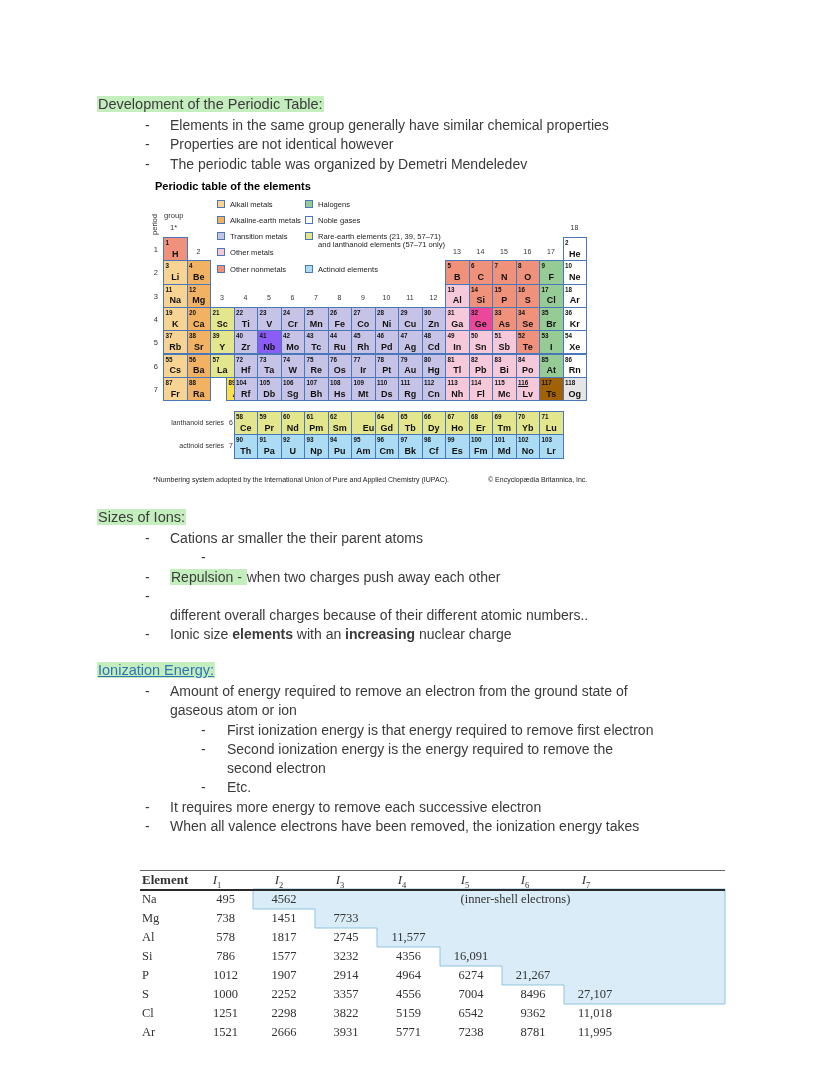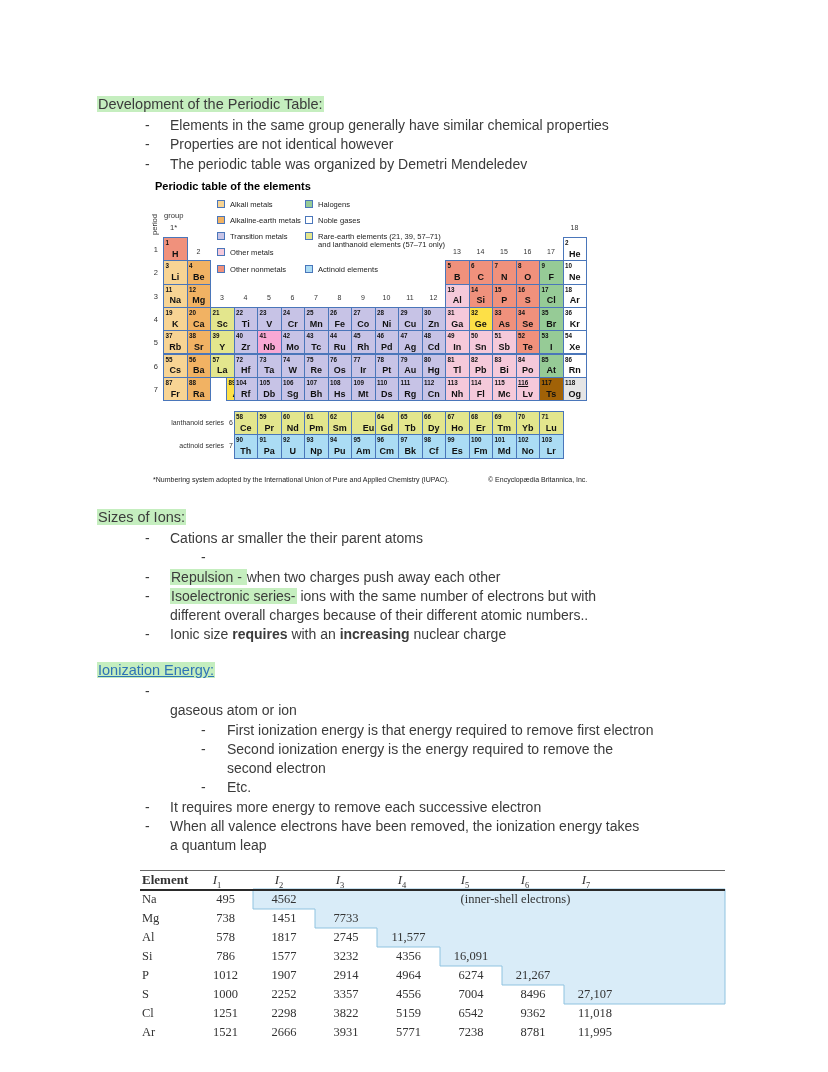--- a/index.html
+++ b/index.html
@@ -235,21 +235,21 @@
           <div class="pt-sym">Cu</div>
         </div>
         <div class="pt-cell" style="background: rgb(199, 195, 230); left: 258.5px; top: 69.9px;">
           <span class="pt-num">30</span>
           <div class="pt-sym">Zn</div>
         </div>
         <div class="pt-cell" style="background: rgb(245, 201, 218); left: 282px; top: 69.9px;">
           <span class="pt-num">31</span>
           <div class="pt-sym">Ga</div>
         </div>
-        <div class="pt-cell" style="background: #fde047; left: 305.5px; top: 69.9px;">
+        <div class="pt-cell" style="background: #ec4899; left: 305.5px; top: 69.9px;">
           <span class="pt-num">32</span>
           <div class="pt-sym">Ge</div>
         </div>
         <div class="pt-cell" style="background: rgb(240, 145, 124); left: 329px; top: 69.9px;">
           <span class="pt-num">33</span>
           <div class="pt-sym">As</div>
         </div>
         <div class="pt-cell" style="background: rgb(240, 145, 124); left: 352.5px; top: 69.9px;">
           <span class="pt-num">34</span>
           <div class="pt-sym">Se</div>
@@ -271,21 +271,21 @@
           <div class="pt-sym">Sr</div>
         </div>
         <div class="pt-cell" style="background: rgb(227, 230, 141); left: 47px; top: 93.2px;">
           <span class="pt-num">39</span>
           <div class="pt-sym">Y</div>
         </div>
         <div class="pt-cell" style="background: rgb(199, 195, 230); left: 70.5px; top: 93.2px;">
           <span class="pt-num">40</span>
           <div class="pt-sym">Zr</div>
         </div>
-        <div class="pt-cell" style="background: #f9a8d4; left: 94px; top: 93.2px;">
+        <div class="pt-cell" style="background: #8b5cf6; left: 94px; top: 93.2px;">
           <span class="pt-num">41</span>
           <div class="pt-sym">Nb</div>
         </div>
         <div class="pt-cell" style="background: rgb(199, 195, 230); left: 117.5px; top: 93.2px;">
           <span class="pt-num">42</span>
           <div class="pt-sym">Mo</div>
         </div>
         <div class="pt-cell" style="background: rgb(199, 195, 230); left: 141px; top: 93.2px;">
           <span class="pt-num">43</span>
           <div class="pt-sym">Tc</div>
@@ -630,37 +630,37 @@
         </div>
         <div class="line lv2">
           <span class="dash">-</span>
         </div>
         <div class="line lv1">
           <span class="dash">-</span>
           <span class="txt"><span class="hl">Repulsion - </span><span>when two charges push away each other</span></span>
         </div>
         <div class="line lv1">
           <span class="dash">-</span>
-          <span class="txt"><span class="hl">Isoelectronic series-</span><span> ions with the same number of electrons but with</span></span>
         </div>
         <div class="line lv1">
           <span class="txt"><span>different overall charges because of their different atomic numbers..</span></span>
         </div>
         <div class="line lv1">
           <span class="dash">-</span>
-          <span class="txt"><span>Ionic size </span><span class="b">requires</span><span> with an </span><span class="b">increasing</span><span> nuclear charge</span></span>
+          <span class="txt"><span>Ionic size </span><span class="b">elements</span><span> with an </span><span class="b">increasing</span><span> nuclear charge</span></span>
         </div>
       </div>
   </div>
 
   <div class="sec" style="left:97px;top:661px;width:700px;">
     <div class="sec-heading"><span class="hl blue-underline">Ionization Energy:</span></div>
     <div id="list-ion">
         <div class="line lv1">
           <span class="dash">-</span>
+          <span class="txt"><span>Amount of energy required to remove an electron from the ground state of</span></span>
         </div>
         <div class="line lv1">
           <span class="txt"><span>gaseous atom or ion</span></span>
         </div>
         <div class="line lv2">
           <span class="dash">-</span>
           <span class="txt"><span>First ionization energy is that energy required to remove first electron</span></span>
         </div>
         <div class="line lv2">
           <span class="dash">-</span>
@@ -673,23 +673,20 @@
           <span class="dash">-</span>
           <span class="txt"><span>Etc.</span></span>
         </div>
         <div class="line lv1">
           <span class="dash">-</span>
           <span class="txt"><span>It requires more energy to remove each successive electron</span></span>
         </div>
         <div class="line lv1">
           <span class="dash">-</span>
           <span class="txt"><span>When all valence electrons have been removed, the ionization energy takes</span></span>
-        </div>
-        <div class="line lv1">
-          <span class="txt"><span>a quantum leap</span></span>
         </div>
       </div>
   </div>
 
   <div id="ion-table">
     <svg id="ion-stair" width="592" height="180">
       <polygon points="113,21 585,21 585,136 424,136 424,117 362,117 362,98 300,98 300,79 237,79 237,60 175,60 175,41 113,41" fill="#d9ecf8" stroke="#8fc3e0" stroke-width="1"></polygon>
     </svg>
     <div class="rule" style="top:2px;height:1px;background:#666;"></div>
     <div class="rule" style="top:21px;height:1.6px;background:#2a2a2a;"></div>

